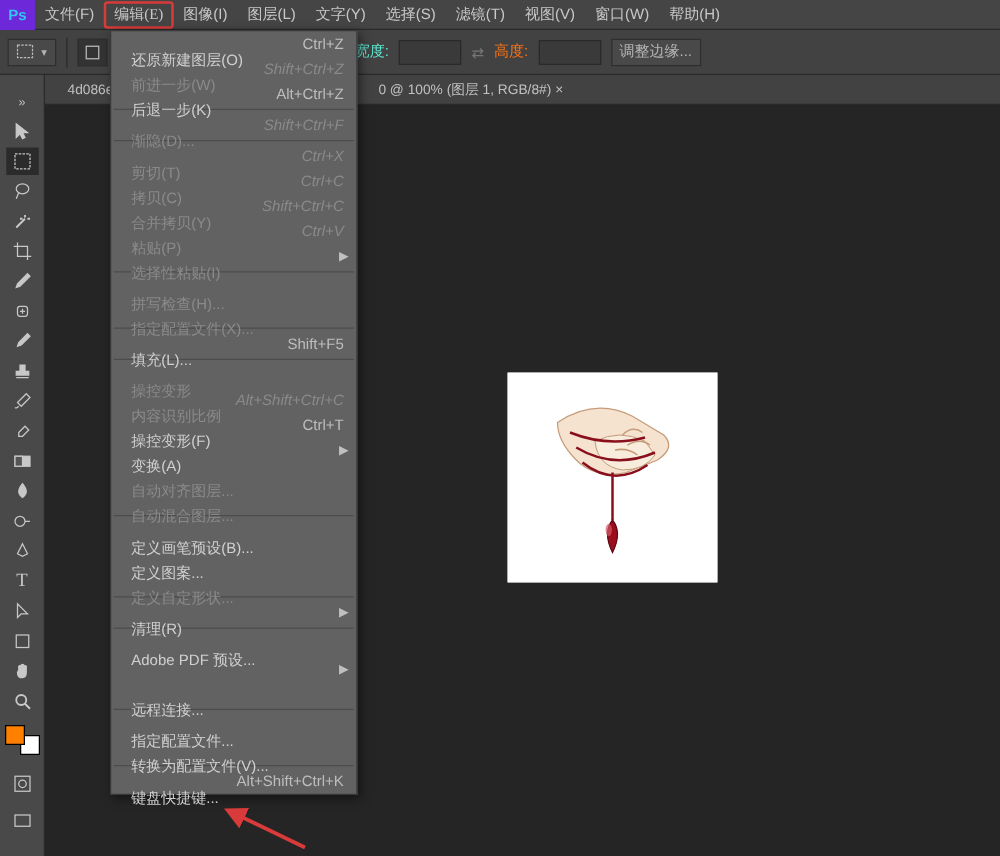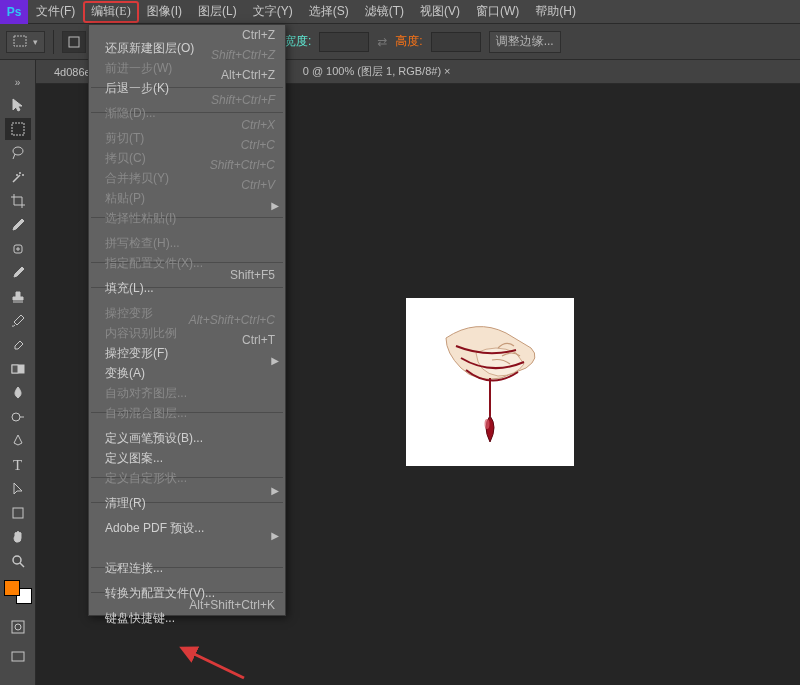--- a/index.html
+++ b/index.html
@@ -367,20 +367,23 @@
       <span class="dd-label">Adobe PDF 预设...</span>
     </div>
     <div class="dd-item">
       <span class="dd-arrow">▶</span>
     </div>
     <div class="dd-item">
       <span class="dd-label">远程连接...</span>
     </div>
     <div class="dd-sep"></div>
     <div class="dd-item">
+      <span class="dd-label">指定配置文件...</span>
+    </div>
+    <div class="dd-item">
       <span class="dd-label">转换为配置文件(V)...</span>
     </div>
     <div class="dd-sep"></div>
     <div class="dd-item">
       <span class="dd-label">键盘快捷键...</span>
       <span class="dd-shortcut">Alt+Shift+Ctrl+K</span>
     </div>
   </div>
 
 <div class="red-arrow">

